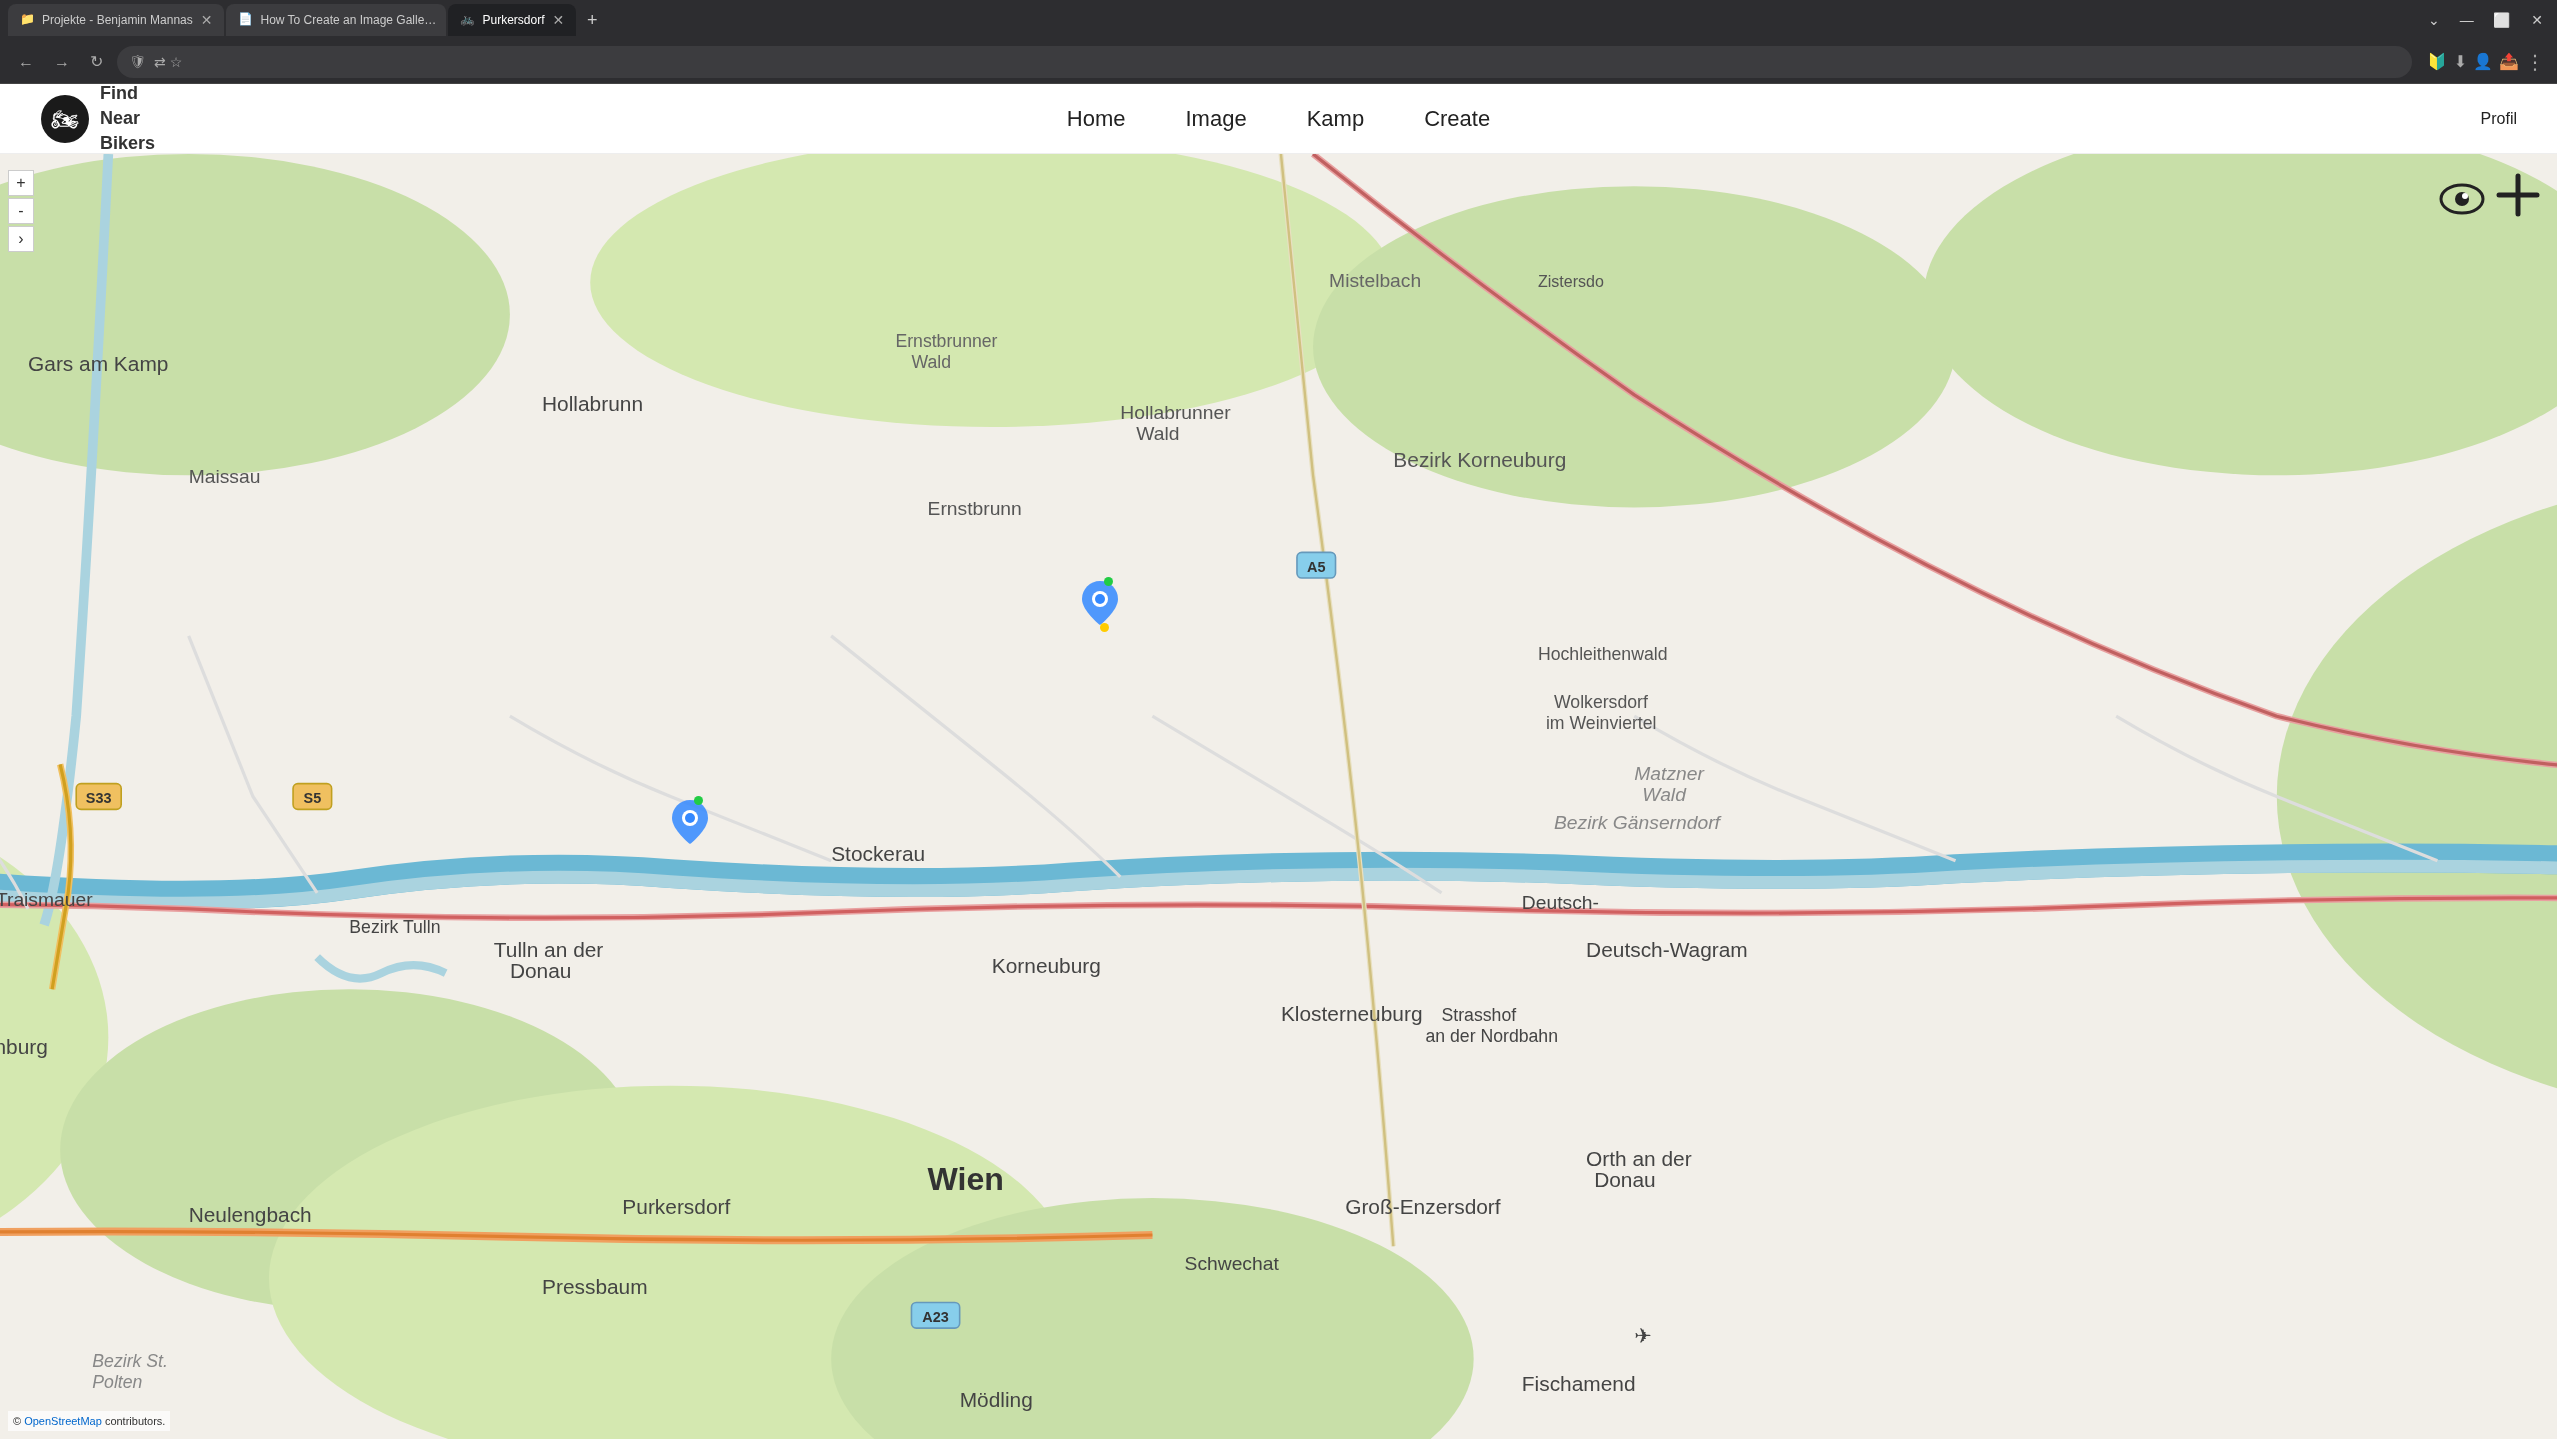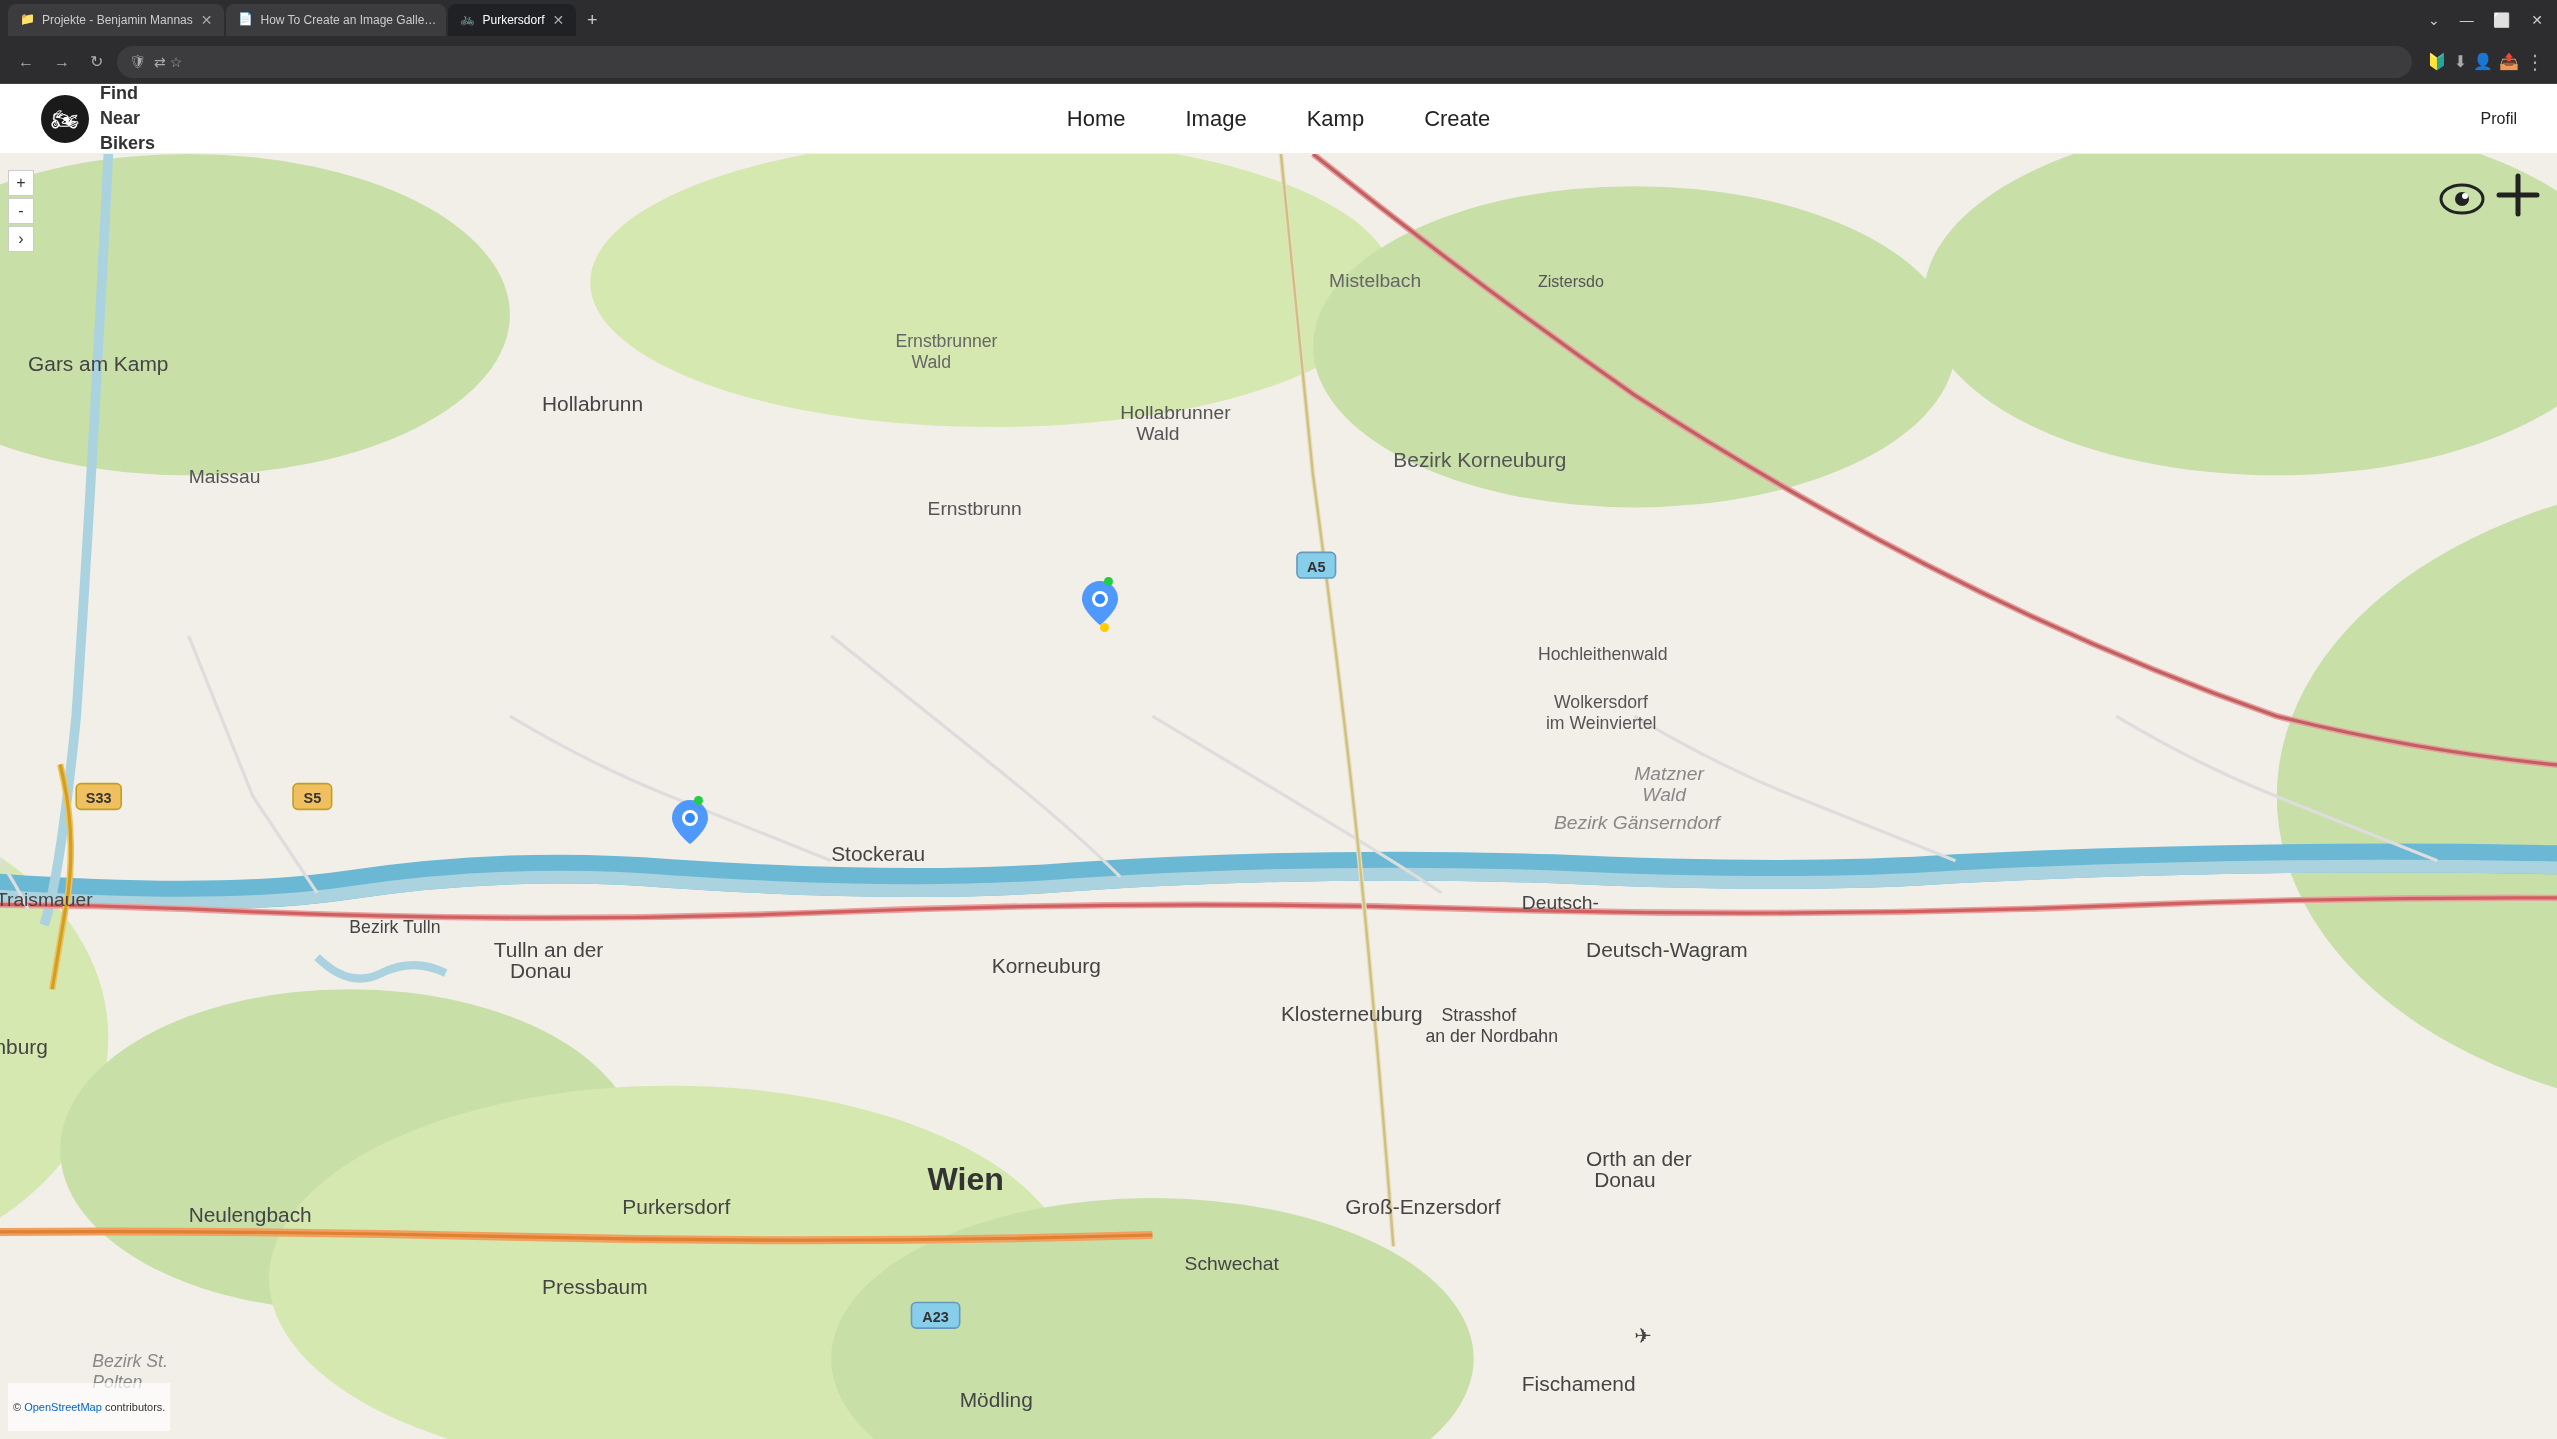--- a/index.html
+++ b/index.html
@@ -250,21 +250,21 @@
     }
 
     
     .map-attribution {
       position: absolute;
       bottom: 8px;
       left: 8px;
       font-size: 11px;
       color: #333;
       background: rgba(255,255,255,0.7);
-      padding: 18px 5px;
+      padding: 4px 5px;
       z-index: 10;
       text-align: right;
     }
 
     .map-attribution a {
       color: #0066cc;
       text-decoration: none;
     }
 
     

